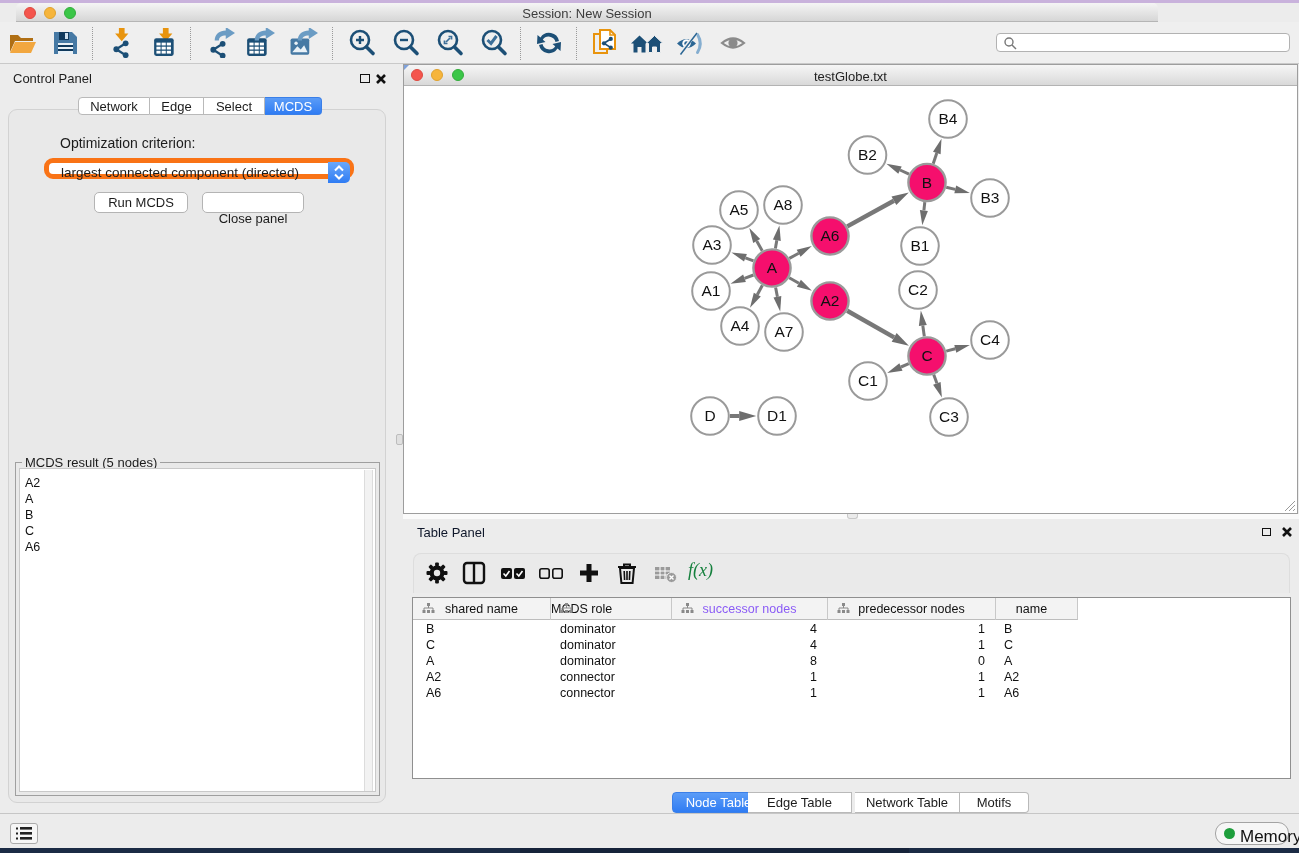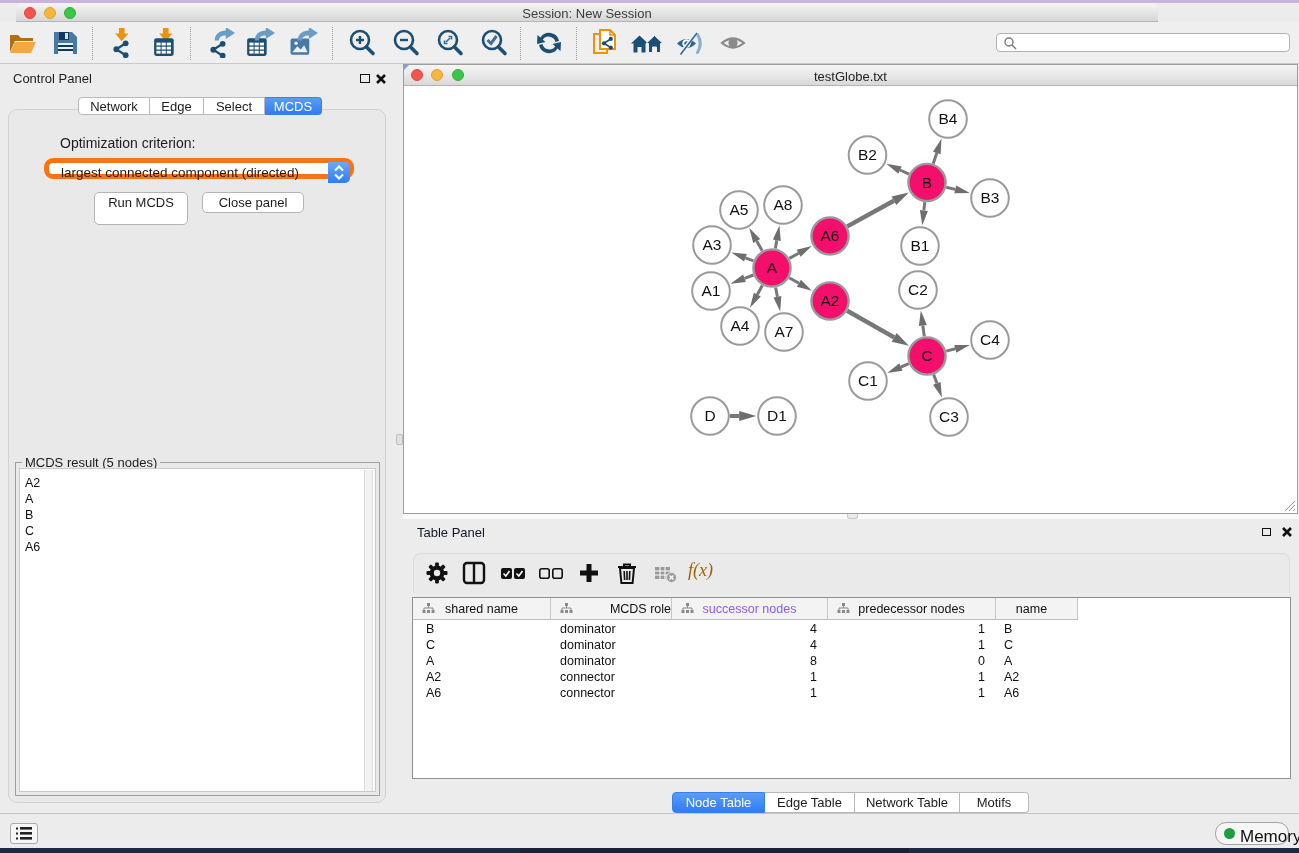--- a/index.html
+++ b/index.html
@@ -188,22 +188,22 @@
 
 <div class="abs" style="left:44px;top:158px;width:310px;height:21px;background:#fff;border:5px solid #f97316;border-radius:9px">
  <div style="position:absolute;left:12px;top:2px;font-size:13.5px;color:#1c1c1c">largest connected component (directed)</div>
  <div style="position:absolute;right:-1px;top:-1px;width:22px;height:21px;background:linear-gradient(#6aa8fa,#2f7cf3);border-radius:0 5px 5px 0">
  <svg width="22" height="21" viewBox="0 0 22 21">
         <path d="M7 8.5 L11 4.5 L15 8.5" fill="none" stroke="#fff" stroke-width="2"></path>
         <path d="M7 12.5 L11 16.5 L15 12.5" fill="none" stroke="#fff" stroke-width="2"></path>
       </svg>
  </div>
 </div>
-<div class="btn" style="left:94px;top:192px;width:94px;height:33px;padding-top:2px">Run MCDS</div>
-<div class="btn" style="left:202px;top:192px;width:102px;height:21px;padding-top:2px">Close panel</div>
+<div class="btn" style="left:94px;top:192px;width:94px;height:21px;padding-top:2px">Run MCDS</div>
+<div class="btn" style="left:202px;top:192px;width:102px;height:21px;padding-top:18px">Close panel</div>
 
 <div class="abs" style="left:15px;top:462px;width:365px;height:334px;border:1px solid #9f9f9f">
  <div style="position:absolute;left:6px;top:-8px;background:#e9e9e9;padding:0 3px;font-size:13px;color:#1c1c1c">MCDS result (5 nodes)</div>
  <div style="position:absolute;left:3px;top:5px;width:357px;height:324px;background:#fff;border:1px solid #c9c9c9">
    <div style="padding:6px 0 0 5px;font-size:12.5px;line-height:16px;color:#111">A2<br>A<br>B<br>C<br>A6</div>
    <div style="position:absolute;right:2px;top:1px;width:9px;height:321px;background:#f2f2f2;border-left:1px solid #dcdcdc;border-right:1px solid #dcdcdc"></div>
  </div>
 </div>
 
 <div class="abs" style="left:390px;top:64px;width:13px;height:749px;background:#ececec"></div>
@@ -364,34 +364,34 @@
     <path d="M10.2 11 L10.6 20 M13 11 L13 20 M15.8 11 L15.4 20" stroke="#111" stroke-width="1.6"></path>
   </svg>
 <svg class="abs" style="left:652px;top:560px" width="26" height="26" viewBox="0 0 26 26">
     <rect x="3" y="7" width="15" height="12" fill="#9a9a9a"></rect>
     <g stroke="#fff" stroke-width="1">
       <path d="M3 11 L18 11 M3 15 L18 15 M8 7 L8 19 M13 7 L13 19"></path>
     </g>
     <circle cx="19.5" cy="17.5" r="5" fill="#9a9a9a" stroke="#eaeaea" stroke-width="1"></circle>
     <path d="M17.5 15.5 L21.5 19.5 M21.5 15.5 L17.5 19.5" stroke="#fff" stroke-width="1.4"></path>
   </svg>
-<div class="abs" style="left:688px;top:560px;font-family:'Liberation Serif',serif;font-style:italic;font-size:18px;color:#a16207">f(x)</div>
+<div class="abs" style="left:688px;top:560px;font-family:'Liberation Serif',serif;font-style:italic;font-size:18px;color:#15803d">f(x)</div>
 
 <div class="abs" style="left:412px;top:597px;width:879px;height:182px;background:#fff;border:1px solid #8f8f8f">
  <div style="position:absolute;left:0;top:0;width:665px;height:22px;background:#f3f3f3;border-bottom:1px solid #bdbdbd;border-right:1px solid #c8c8c8">
       <div style="position:absolute;left:0px;top:0;width:137px;height:22px;font-size:12.5px;color:#111;text-align:center;padding-top:4px">shared name<svg width="13" height="12" viewBox="0 0 13 12" style="position:absolute;left:9px;top:5px">
           <g fill="#8a8a8a">
             <rect x="5" y="0" width="3" height="3"></rect>
             <rect x="0.5" y="7" width="3" height="3"></rect>
             <rect x="5" y="7" width="3" height="3"></rect>
             <rect x="9.5" y="7" width="3" height="3"></rect>
           </g>
           <path d="M6.5 3 L6.5 5 M2 7 L2 5 L11 5 L11 7" stroke="#8a8a8a" stroke-width="1" fill="none"></path>
         </svg></div>
-      <div style="position:absolute;left:137px;top:0;width:121px;height:22px;border-left:1px solid #c8c8c8;font-size:12.5px;color:#111;text-align:right;padding-top:4px">MCDS role<svg width="13" height="12" viewBox="0 0 13 12" style="position:absolute;left:9px;top:5px">
+      <div style="position:absolute;left:137px;top:0;width:121px;height:22px;border-left:1px solid #c8c8c8;font-size:12.5px;color:#111;text-align:left;padding-top:4px">MCDS role<svg width="13" height="12" viewBox="0 0 13 12" style="position:absolute;left:9px;top:5px">
           <g fill="#8a8a8a">
             <rect x="5" y="0" width="3" height="3"></rect>
             <rect x="0.5" y="7" width="3" height="3"></rect>
             <rect x="5" y="7" width="3" height="3"></rect>
             <rect x="9.5" y="7" width="3" height="3"></rect>
           </g>
           <path d="M6.5 3 L6.5 5 M2 7 L2 5 L11 5 L11 7" stroke="#8a8a8a" stroke-width="1" fill="none"></path>
         </svg></div>
       <div style="position:absolute;left:258px;top:0;width:156px;height:22px;border-left:1px solid #c8c8c8;font-size:12.5px;color:#8b5cf6;text-align:center;padding-top:4px">successor nodes<svg width="13" height="12" viewBox="0 0 13 12" style="position:absolute;left:9px;top:5px">
           <g fill="#8a8a8a">
@@ -445,21 +445,21 @@
       <span style="position:absolute;left:13px">A6</span>
       <span style="position:absolute;left:147px">connector</span>
       <span style="position:absolute;left:330px;width:74px;text-align:right">1</span>
       <span style="position:absolute;left:500px;width:72px;text-align:right">1</span>
       <span style="position:absolute;left:591px">A6</span>
     </div>
 </div>
 
 <div class="abs" style="left:672px;top:792px;width:357px;height:21px">
  <div class="tab tabsel" style="left:0;width:93px;border-radius:4px 0 0 4px;border-left:1px solid #3a7fe8">Node Table</div>
- <div class="tab" style="left:93px;width:90px">Edge Table</div>
+ <div class="tab" style="left:76px;width:104px">Edge Table</div>
  <div class="tab" style="left:183px;width:105px">Network Table</div>
  <div class="tab" style="left:288px;width:69px;border-radius:0 4px 4px 0">Motifs</div>
 </div>
 
 <div class="abs" style="left:0;top:813px;width:1299px;height:35px;background:#ececec;border-top:1px solid #c6c6c6"></div>
 <div class="abs" style="left:10px;top:823px;width:28px;height:21px;background:#f6f6f6;border:1px solid #ababab;border-radius:3px">
  <svg width="16" height="13" viewBox="0 0 16 13" style="position:absolute;left:5px;top:3px">
   <g fill="#222">
         <rect x="0" y="0.5" width="2" height="2"></rect>
         <rect x="0" y="5.5" width="2" height="2"></rect>

